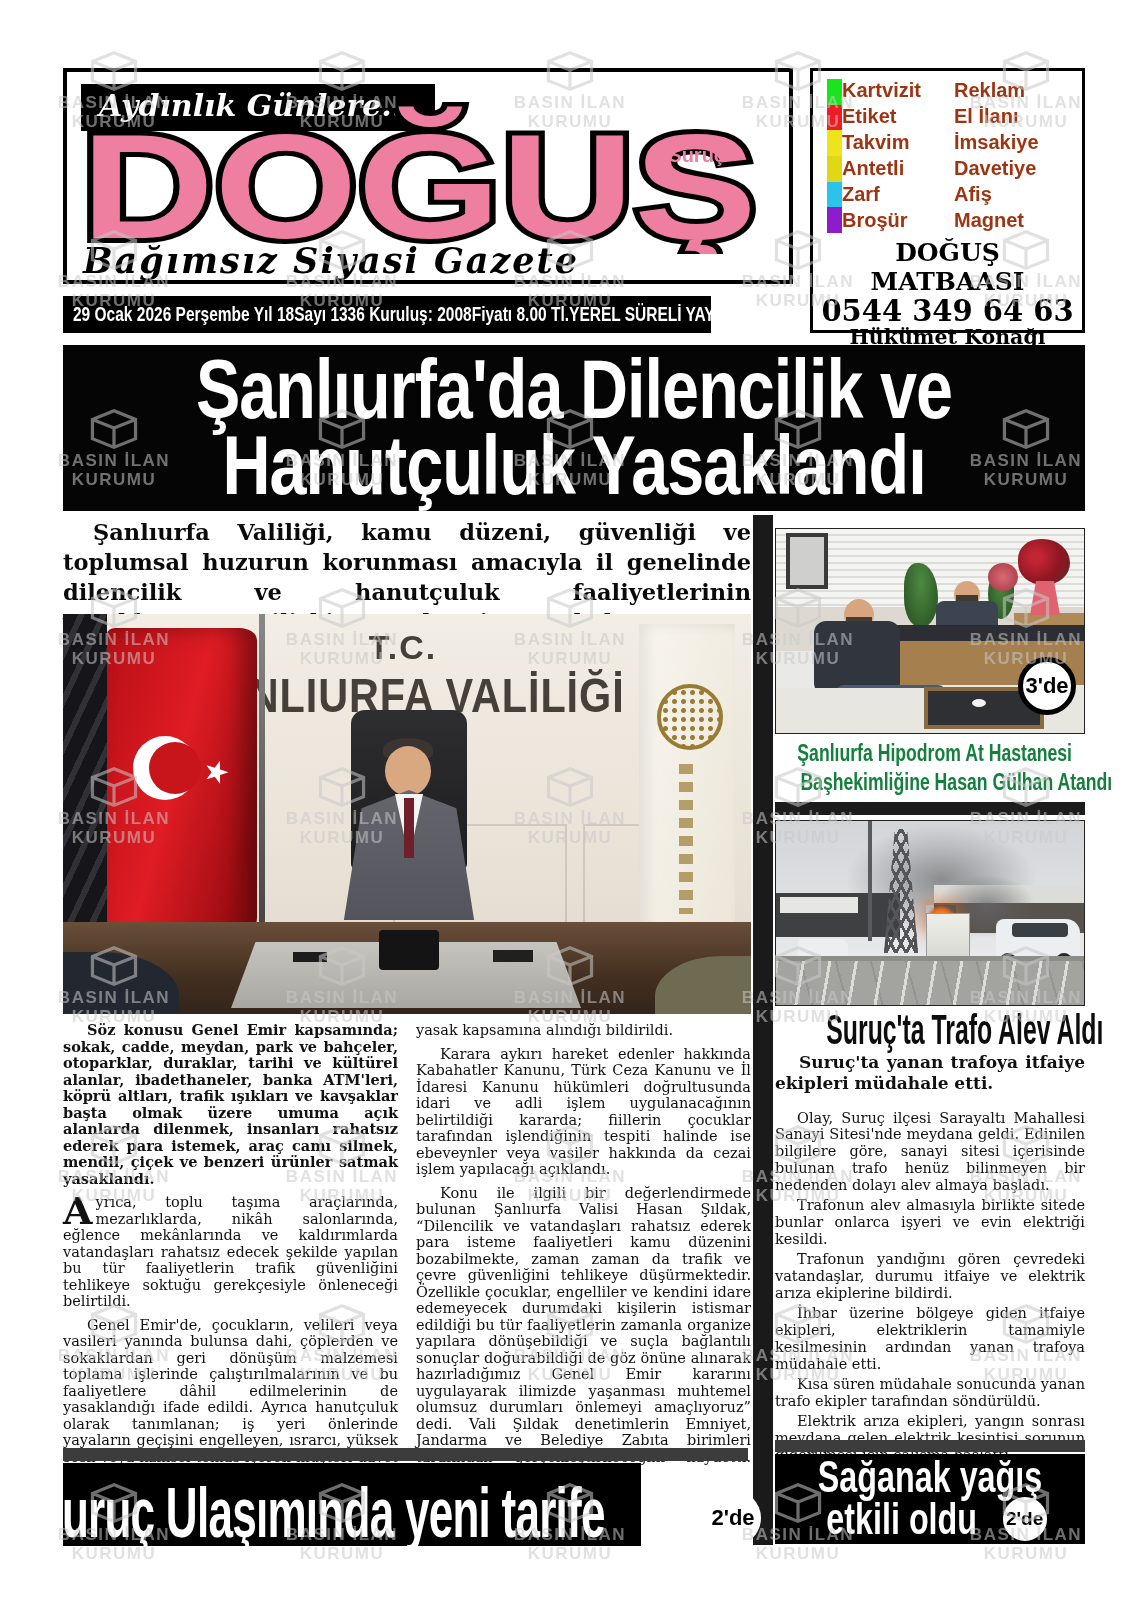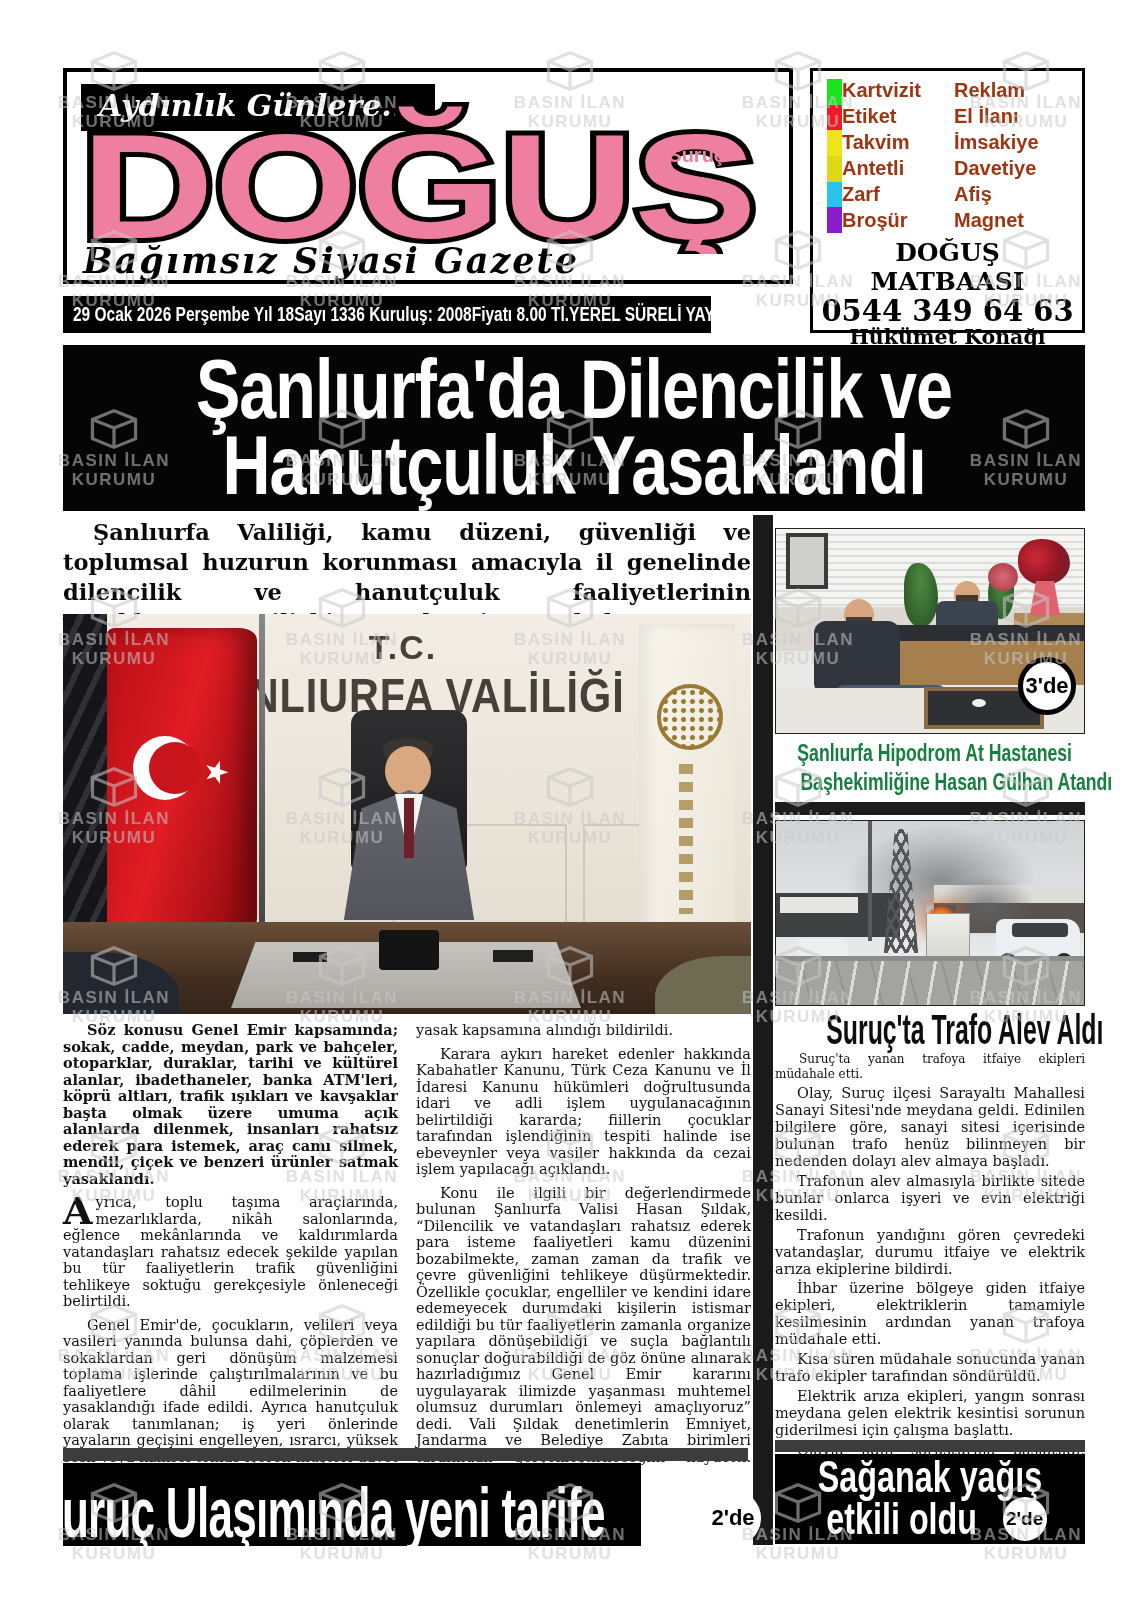--- a/index.html
+++ b/index.html
@@ -149,21 +149,21 @@
   .p2-road{position:absolute;left:0;bottom:0;width:100%;height:46px;background:#a3a39f;}
   .p2-road:before{content:"";position:absolute;inset:0;
             background:repeating-linear-gradient(100deg,rgba(235,235,230,.8) 0 3px,transparent 3px 26px),
                        repeating-linear-gradient(75deg,rgba(120,120,116,.35) 0 2px,transparent 2px 34px);}
   .p2-curb{position:absolute;left:0;bottom:44px;width:100%;height:5px;background:#8c8c88;}
 
   #headline2{left:775px;top:1008px;width:310px;text-align:center;}
   #headline2 .h2l{font-weight:800;font-size:34px;color:#0d0d0d;white-space:nowrap;display:inline-block;
                   transform:scale(.73,1.25);line-height:42px;}
   #story3-text{left:775px;top:1052px;width:310px;font-family:"DejaVu Serif",serif;color:#111;}
-  #story3-intro{font-weight:normal;font-size:12px;line-height:1.25;text-align:justify;text-indent:24px;margin-bottom:3px;}
+  #story3-intro{font-weight:bold;font-size:17px;line-height:1.25;text-align:justify;text-indent:24px;margin-bottom:15px;}
   .s3p{font-size:14.5px;line-height:1.17;text-align:justify;text-indent:22px;margin:0 0 3px 0;}
 
   
   .news-col{font-family:"DejaVu Serif",serif;color:#111;}
   #col1{left:63px;top:1022px;width:335px;}
   #col2{left:416px;top:1022px;width:335px;}
   .news-col p{font-size:14.5px;line-height:1.14;text-align:justify;margin:0 0 7px 0;text-indent:24px;}
   .news-col p.bold{font-weight:bold;}
   .news-col p.noindent{text-indent:0;}
   .dropcap{float:left;font-size:38px;line-height:30px;font-weight:bold;padding:2px 3px 0 0;}

